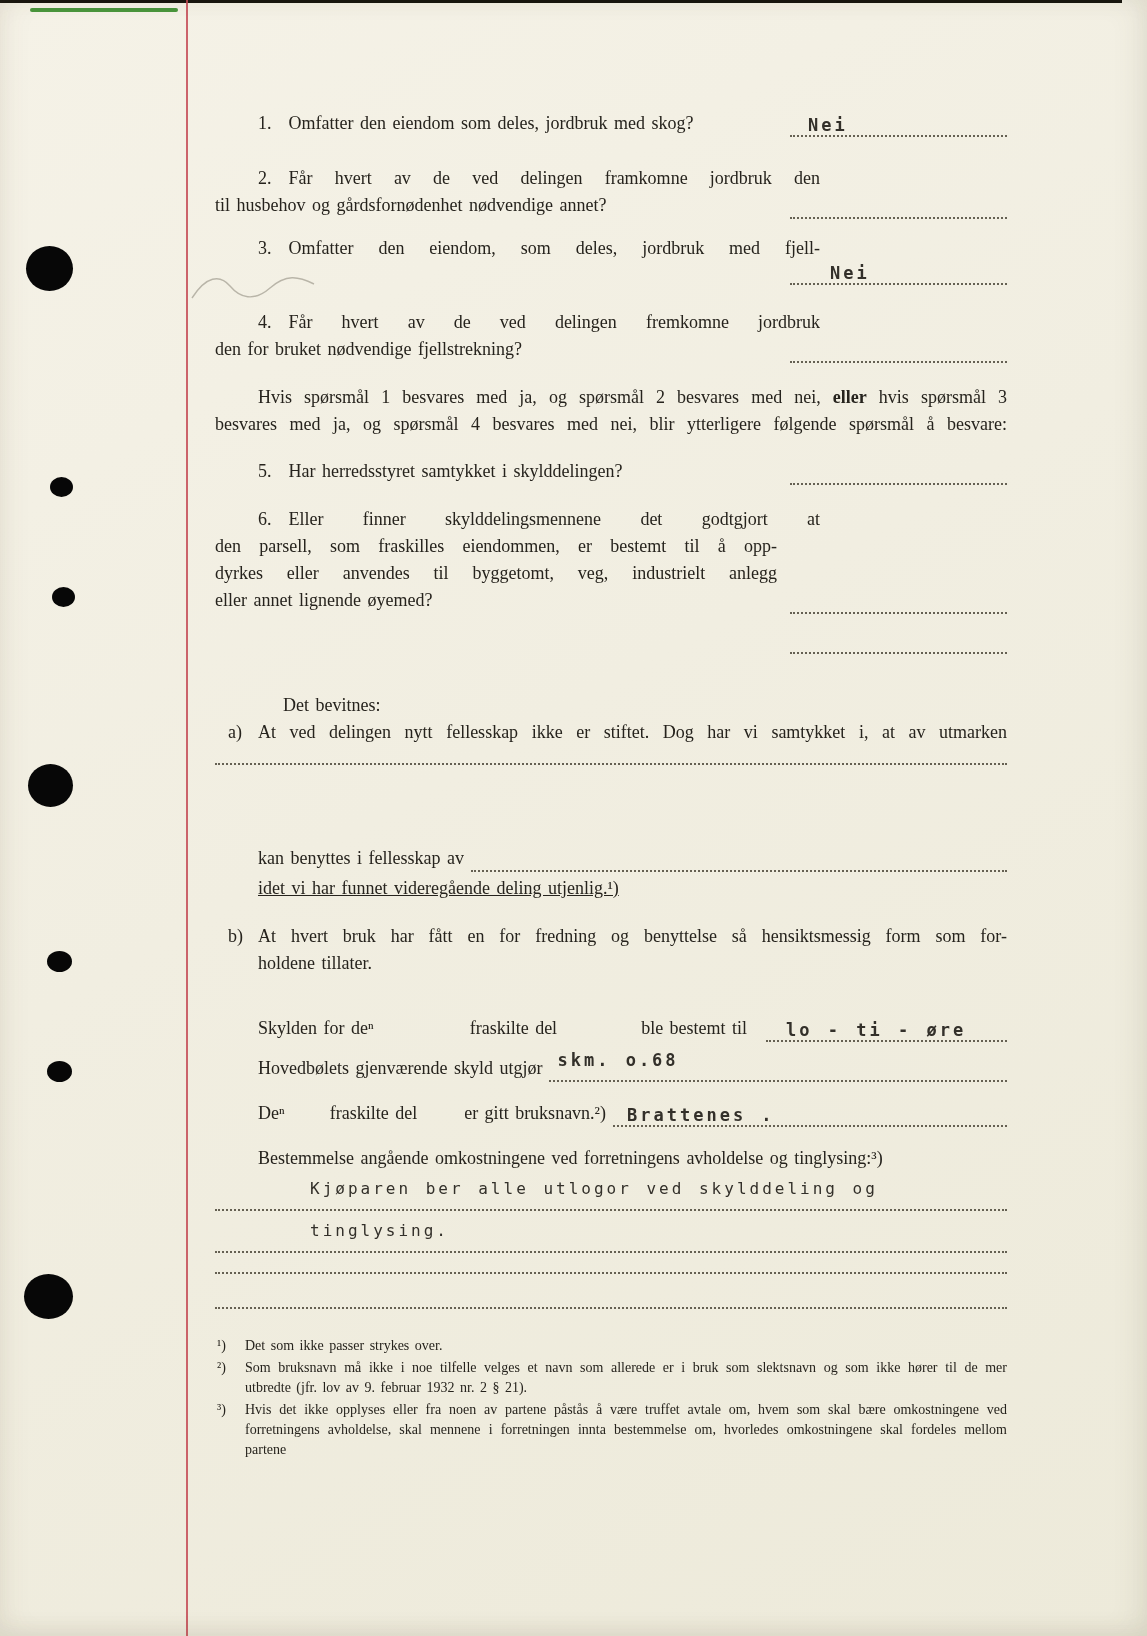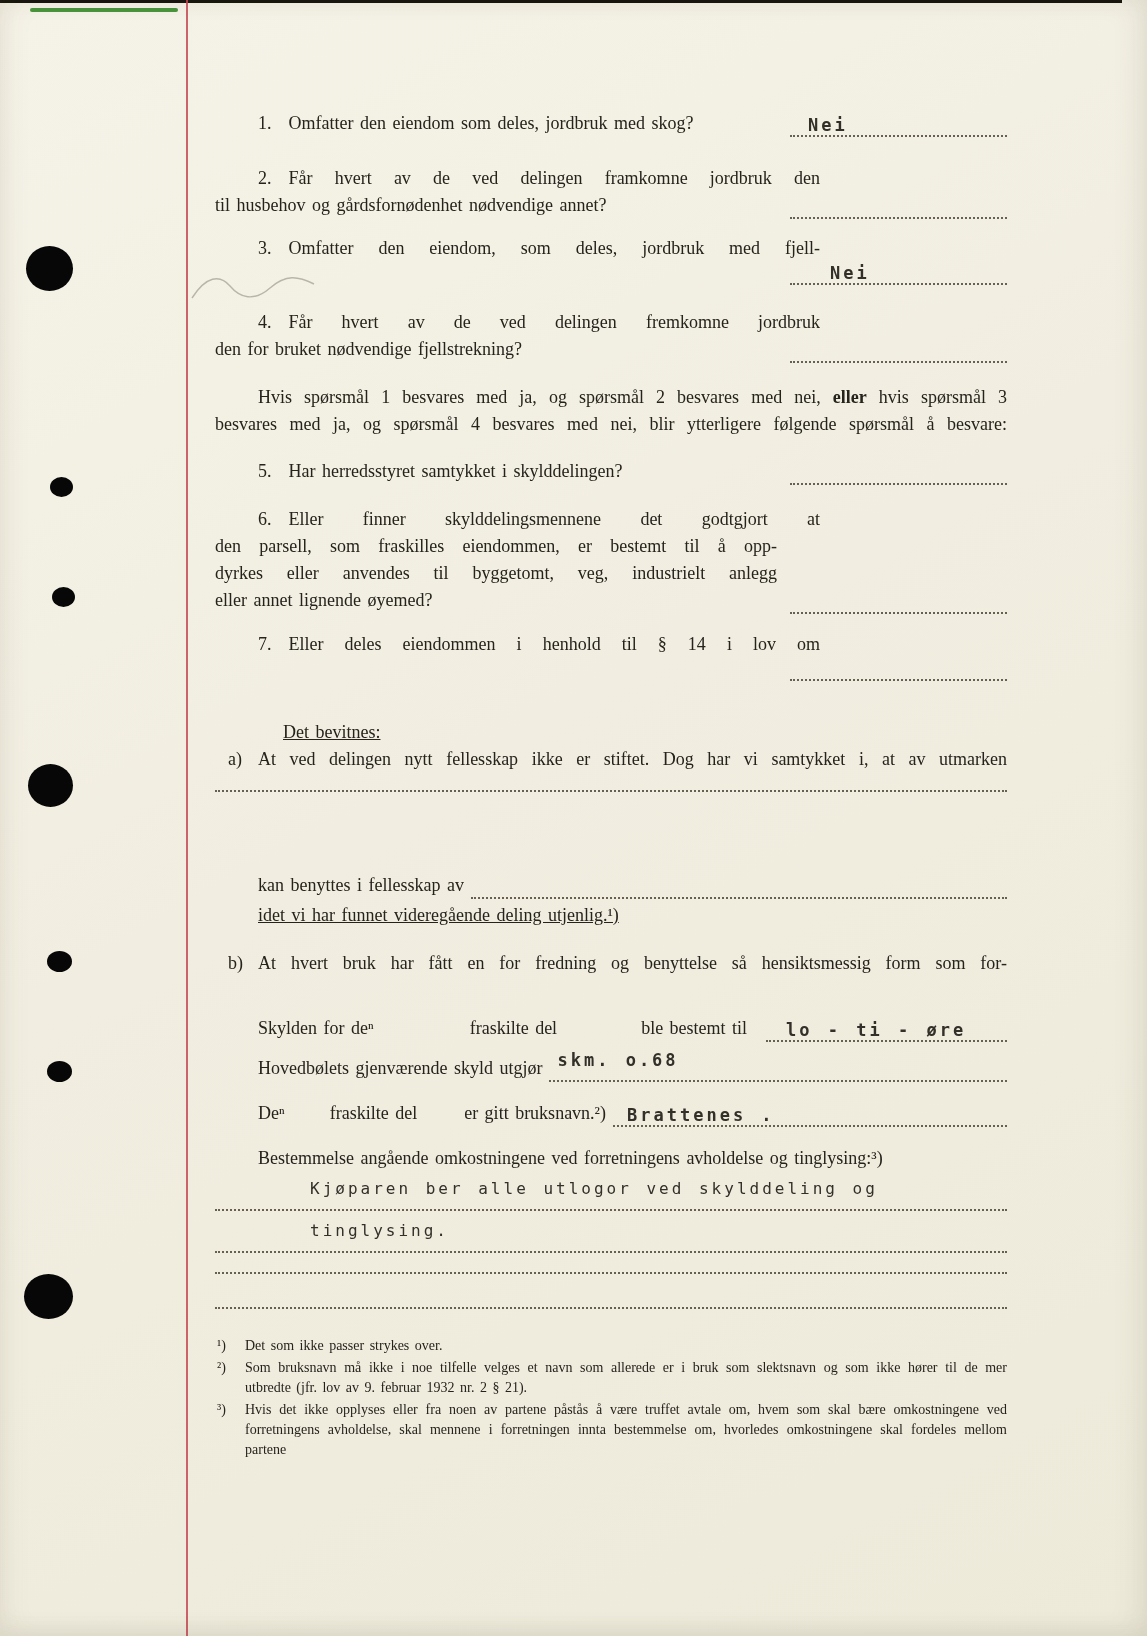--- a/index.html
+++ b/index.html
@@ -34,21 +34,21 @@
   .h7 { left: 24px;  top: 1274px; width: 49px; height: 45px; }
 
   .pencil { position: absolute; left: 188px; top: 268px; opacity: .55; }
 
   .content {
     position: absolute; left: 215px; top: 100px; width: 792px;
     font-size: 18px; line-height: 27px; word-spacing: 2px;
   }
   .fl { display: flex; align-items: flex-end; }
   .ind { padding-left: 43px; }
-  .ind68 { padding-left: 68px; text-decoration: underline; }
+  .ind68 { padding-left: 68px; }
   .qnum { margin-right: 17px; }
   .qw { width: 562px; }
   .jl { text-align: justify; text-align-last: justify; white-space: normal; }
 
   .dots {
     flex: 0 0 217px; margin-left: auto; height: 21px;
     border-bottom: 2px dotted rgba(62,56,42,.78); position: relative; text-decoration: underline;
   }
   .dotsfill {
     flex: 1 1 auto; margin-left: 7px; height: 21px; min-width: 24px;
@@ -167,21 +167,20 @@
       <div class="jl qw ind"><span class="qnum">6.</span><span>Eller finner skylddelingsmennene det godtgjort at</span></div>
       <div class="jl qw"><span>den parsell, som fraskilles eiendommen, er bestemt til å opp-</span></div>
       <div class="jl qw"><span>dyrkes eller anvendes til byggetomt, veg, industrielt anlegg</span></div>
       <div class="fl">
         <span>eller annet lignende øyemed?</span>
         <span class="dots"></span>
       </div>
     </div>
 
     <div class="m-q7">
-      <div class="jl qw ind"><span class="qnum">7.</span><span>Eller deles eiendommen i henhold til § 14 i lov om</span></div>
       <div class="fl">
         <span class="dots"></span>
       </div>
     </div>
 
     <div class="m-heading ind68">Det bevitnes:</div>
 
     <div class="ab m-aline">
       <span class="ab-label">a)</span>
       <div class="jl"><span>At ved delingen nytt fellesskap ikke er stiftet.  Dog har vi samtykket i, at av utmarken</span></div>
@@ -192,20 +191,21 @@
     <div class="fl m-kan">
       <span class="ind">kan benyttes i fellesskap av</span>
       <span class="dotsfill"></span>
     </div>
 
     <div class="m-idet ind">idet vi har funnet videregående deling utjenlig.¹)</div>
 
     <div class="ab m-b">
       <span class="ab-label">b)</span>
       <div class="jl"><span>At hvert bruk har fått en for fredning og benyttelse så hensiktsmessig form som for-</span></div>
+      <div><span>holdene tillater.</span></div>
     </div>
 
     <div class="fl m-skyld ind">
       <span>Skylden for deⁿ</span>
         <span class="gap g72"></span>
         <span>fraskilte del</span>
         <span class="gap g60"></span>
         <span>ble bestemt til</span>
       <span class="dotsfill">
           <span class="typed t-skyld">lo - ti - øre</span>

